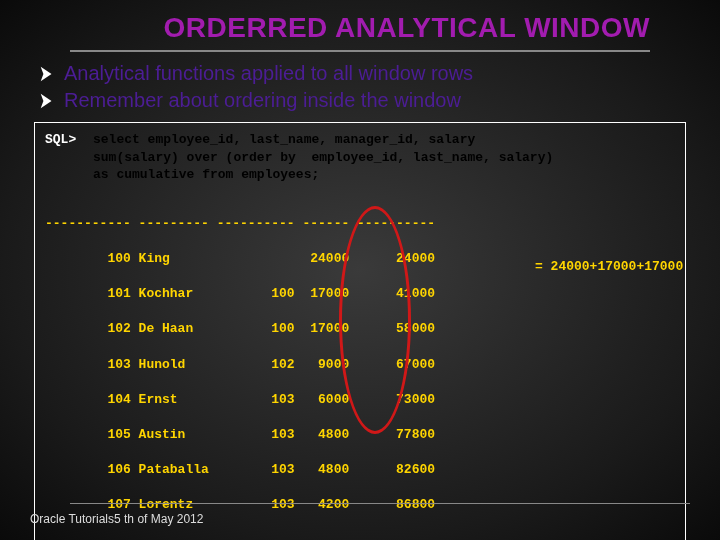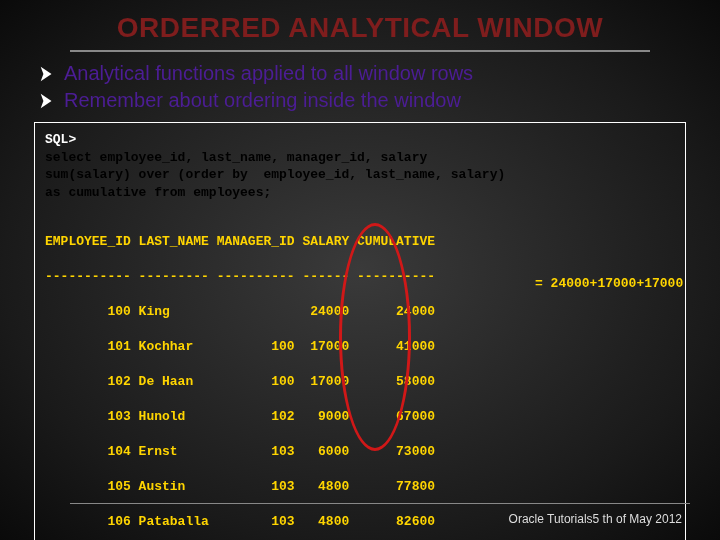--- a/index.html
+++ b/index.html
@@ -11,22 +11,22 @@
     color: #fff;
     overflow: hidden;
     position: relative;
   }
   .slide {
     padding: 12px 30px 0 30px;
   }
   .title {
     font-size: 28px;
     font-weight: bold;
-    color: #7f1d1d;
-    text-align: center;
+    color: #a21caf;
+    text-align: right;
     letter-spacing: 0.5px;
     padding-bottom: 6px;
     margin: 0 40px 10px 40px;
     border-bottom: 2px solid #888;
   }
   .bullets {
     margin: 0 8px 10px 8px;
   }
   .bullet-row {
     display: flex;
@@ -44,21 +44,21 @@
   .codebox {
     border: 1.5px solid #fff;
     margin: 8px 4px 0 4px;
     padding: 8px 10px 10px 10px;
     font-family: "Courier New", monospace;
     font-size: 13px;
     font-weight: bold;
     line-height: 1.35;
     position: relative;
   }
-  .prompt-line { display: flex; flex-direction: column; }
+  .prompt-line { display: flex; }
   .prompt {
     color: #fff;
     width: 48px;
     flex-shrink: 0;
   }
   .sql-text { color: #000000; white-space: pre; }
   .table-block {
     color: #ffd500;
     white-space: pre;
     margin-top: 14px;
@@ -83,21 +83,21 @@
     left: 490px;
     top: 60px;
   }
   .footer {
     position: absolute;
     bottom: 14px;
     left: 0;
     right: 8px;
     padding: 0 30px;
     display: flex;
-    justify-content: flex-end;
+    justify-content: flex-start;
     font-size: 12px;
     color: #ddd;
   }
   .footer-line {
     position: absolute;
     bottom: 36px;
     left: 70px;
     right: 30px;
     height: 1px;
     background: #888;
@@ -132,21 +132,20 @@
     <div class="prompt-line">
       <span class="prompt"></span>
       <span class="sql-text">sum(salary) over (order by  employee_id, last_name, salary)</span>
     </div>
     <div class="prompt-line">
       <span class="prompt"></span>
       <span class="sql-text">as cumulative from employees;</span>
     </div>
 
     <div class="table-block">
-<span style="display: block;">EMPLOYEE_ID LAST_NAME MANAGER_ID SALARY CUMULATIVE</span>
 <span style="display: block;">----------- --------- ---------- ------ ----------</span>
 <span style="display: block;">        100 King                  24000      24000</span>
 <span style="display: block;">        101 Kochhar          100  17000      41000</span>
 <span style="display: block;">        102 De Haan          100  17000      58000</span>
 <span style="display: block;">        103 Hunold           102   9000      67000</span>
 <span style="display: block;">        104 Ernst            103   6000      73000</span>
 <span style="display: block;">        105 Austin           103   4800      77800</span>
 <span style="display: block;">        106 Pataballa        103   4800      82600</span>
 <span style="display: block;">        107 Lorentz          103   4200      86800</span>
 

